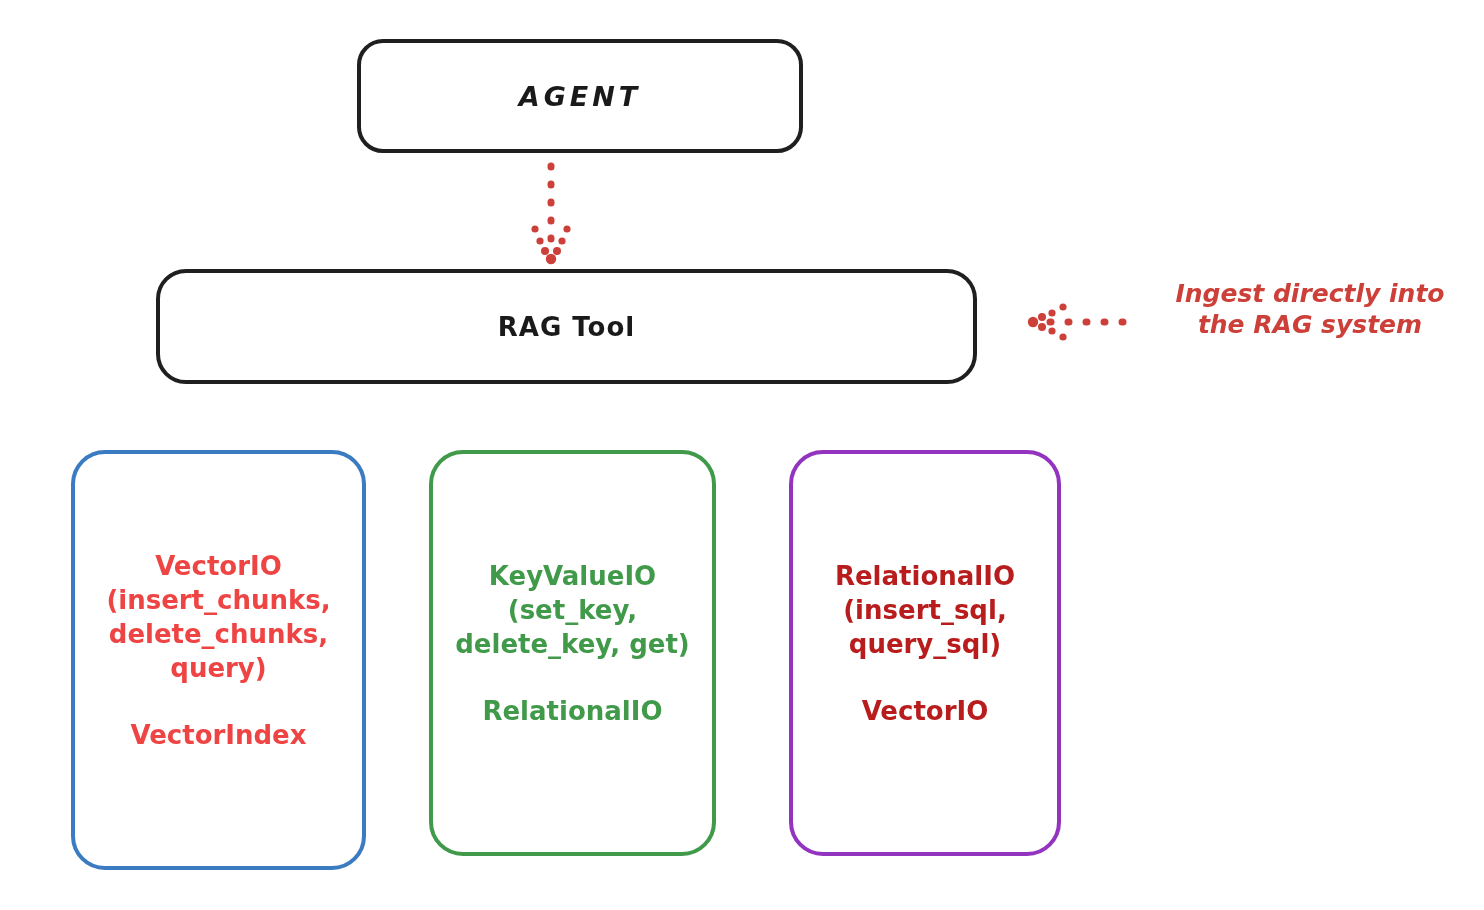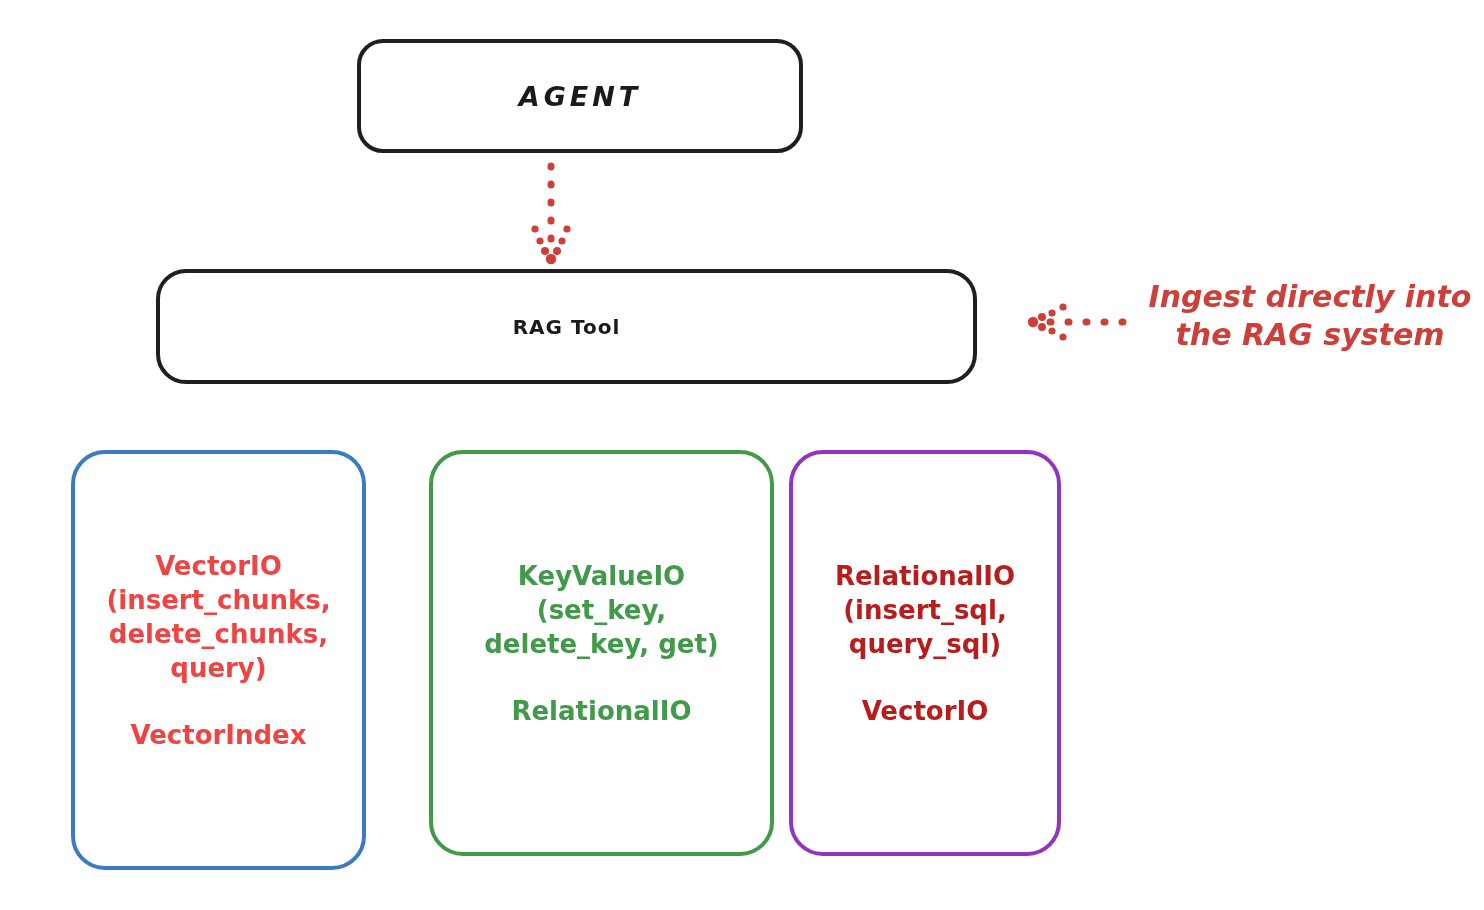--- a/index.html
+++ b/index.html
@@ -51,21 +51,21 @@
     letter-spacing: 4px;
   }
   #rag-tool-box {
     left: 156px;
     top: 269px;
     width: 821px;
     height: 115px;
     border-radius: 30px;
   }
   #rag-tool-box .node-label {
-    font-size: 20px;
+    font-size: 26px;
     font-style: normal;
     letter-spacing: 1px;
     font-weight: 600;
   }
 
   
   .node-provider {
     border-style: solid;
     border-width: 4px;
     border-radius: 34px;
@@ -84,21 +84,21 @@
   }
   #provider-vector {
     left: 71px;
     top: 450px;
     width: 295px;
     height: 420px;
   }
   #provider-keyvalue {
     left: 429px;
     top: 450px;
-    width: 345px;
+    width: 287px;
     height: 406px;
   }
   #provider-relational {
     left: 789px;
     top: 450px;
     width: 272px;
     height: 406px;
   }
   .provider-inner {
     display: flex;
@@ -107,21 +107,21 @@
     justify-content: center;
     transform: translateY(-10px);
   }
 
   
   #annotation-text {
     position: absolute;
     left: 1140px;
     top: 278px;
     width: 340px;
-    font-size: 30px;
+    font-size: 25px;
     line-height: 1.25;
     font-weight: 600;
     text-align: center;
     white-space: pre-line;
     font-style: italic;
   }
 
   
   #arrow-layer {
     position: absolute;

